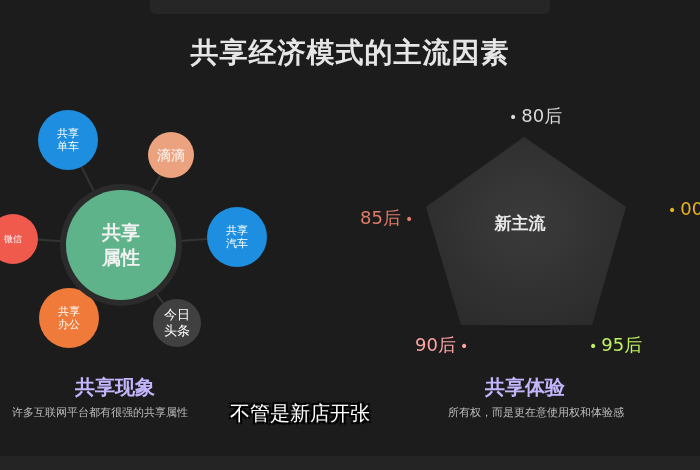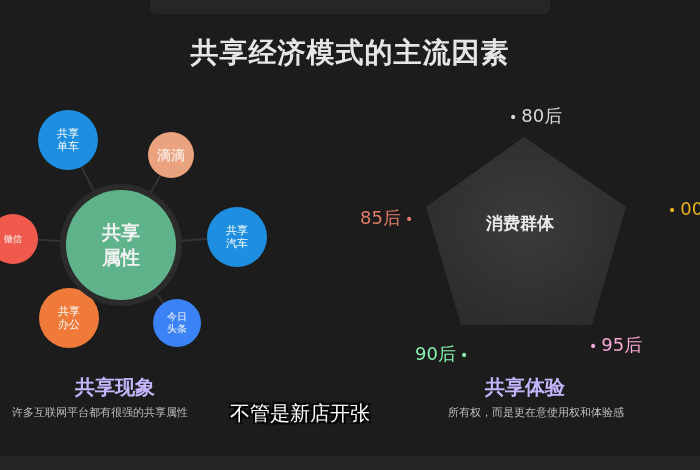--- a/index.html
+++ b/index.html
@@ -82,21 +82,21 @@
 </div>
 <div class="bubble b-small" style="left:148px;top:132px;width:46px;height:46px;background:#eba27f;">
   <div>滴滴</div>
 </div>
 <div class="bubble" style="left:207px;top:207px;width:60px;height:60px;background:#1e8fe0;font-size:11px;">
   <div>
       <div>共享</div>
       <div>汽车</div>
     </div>
 </div>
-<div class="bubble b-small" style="left:153px;top:299px;width:48px;height:48px;background:#3b82f6;font-size:10px;">
+<div class="bubble b-small" style="left:153px;top:299px;width:48px;height:48px;background:#404040;font-size:13px;">
   <div>
       <div>今日</div>
       <div>头条</div>
     </div>
 </div>
 <div class="bubble" style="left:39px;top:288px;width:60px;height:60px;background:#f07a3a;font-size:11px;">
   <div>
       <div>共享</div>
       <div>办公</div>
     </div>
@@ -119,33 +119,33 @@
   <defs>
     <radialGradient id="pg" cx="50%" cy="45%" r="60%">
       <stop offset="0%" stop-color="#3b3b3b"></stop>
       <stop offset="100%" stop-color="#2c2c2c"></stop>
     </radialGradient>
   </defs>
   <polygon points="524,137 626,207 592,325 461,325 426,207" fill="url(#pg)"></polygon>
 </svg>
 
 <div class="pent-center">
-  <div>消费群体</div>
+  <div>新主流</div>
 </div>
 
 <div class="gen" style="left:505px;top:104px;color:#d8d8d8;">
   <span class="dot">•</span><span>80后</span>
 </div>
 <div class="gen" style="left:638px;top:197px;color:#e9b21f;margin-left:26px;">
   <span class="dot">•</span><span>00后</span>
 </div>
-<div class="gen" style="left:585px;top:333px;color:#f9a8d4;">
+<div class="gen" style="left:585px;top:333px;color:#bef264;">
   <span class="dot">•</span><span>95后</span>
 </div>
-<div class="gen" style="left:415px;top:342px;color:#86efac;">
+<div class="gen" style="left:415px;top:333px;color:#fca5a5;">
   <span>90后</span><span class="dot">•</span>
 </div>
 <div class="gen" style="left:360px;top:198px;color:#e07b68;margin-top:8px;">
   <span>85后</span><span class="dot">•</span>
 </div>
 
 <div class="section-title" style="left:470px;top:374px;width:110px;">共享体验</div>
 <div class="section-sub" style="left:448px;top:405px;">所有权，而是更在意使用权和体验感</div>
 
 <div class="subtitle">不管是新店开张</div>

